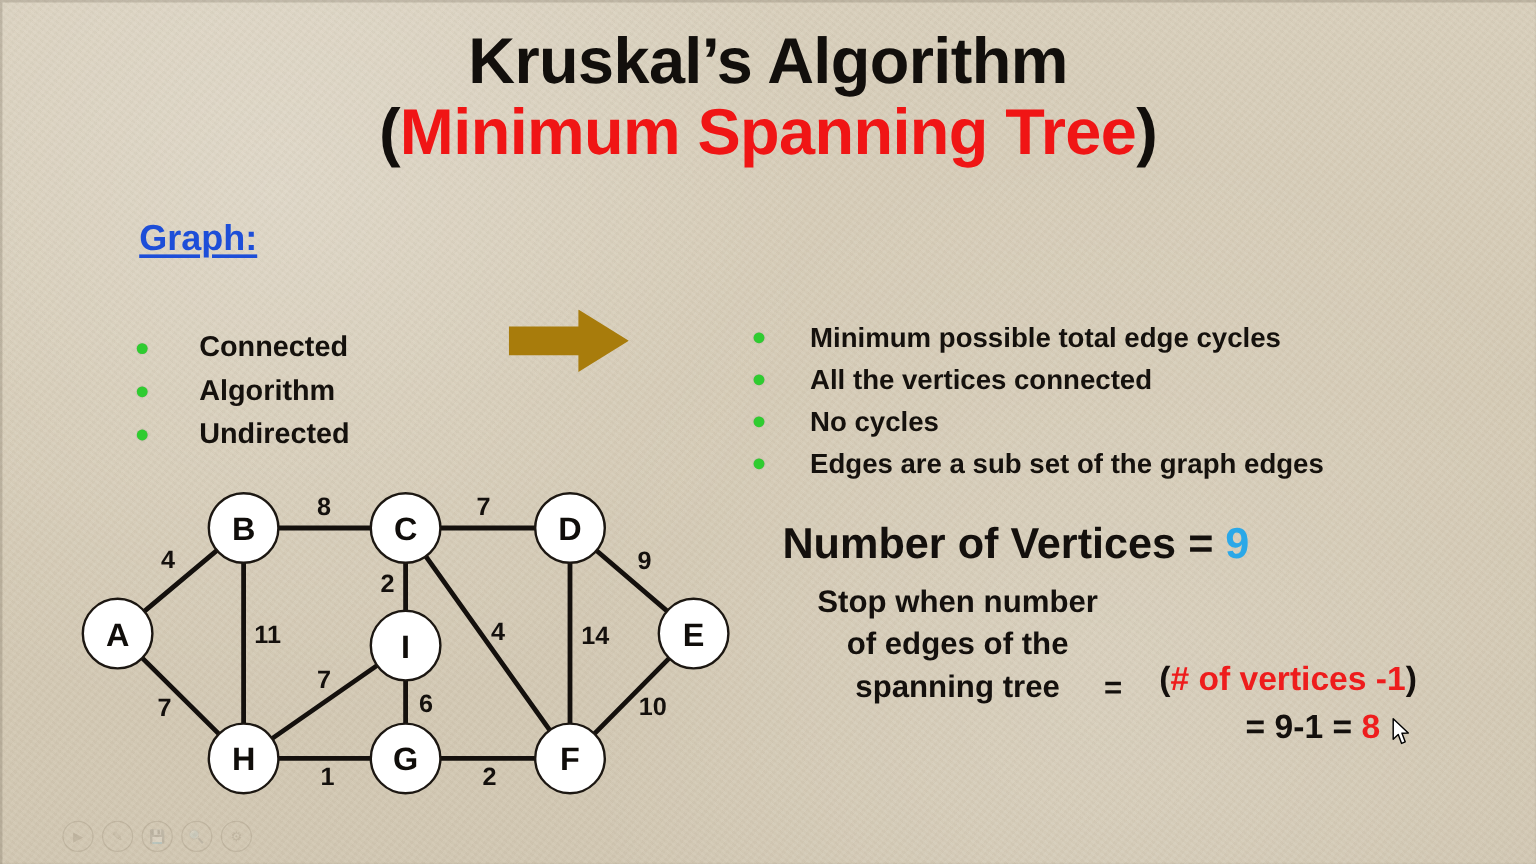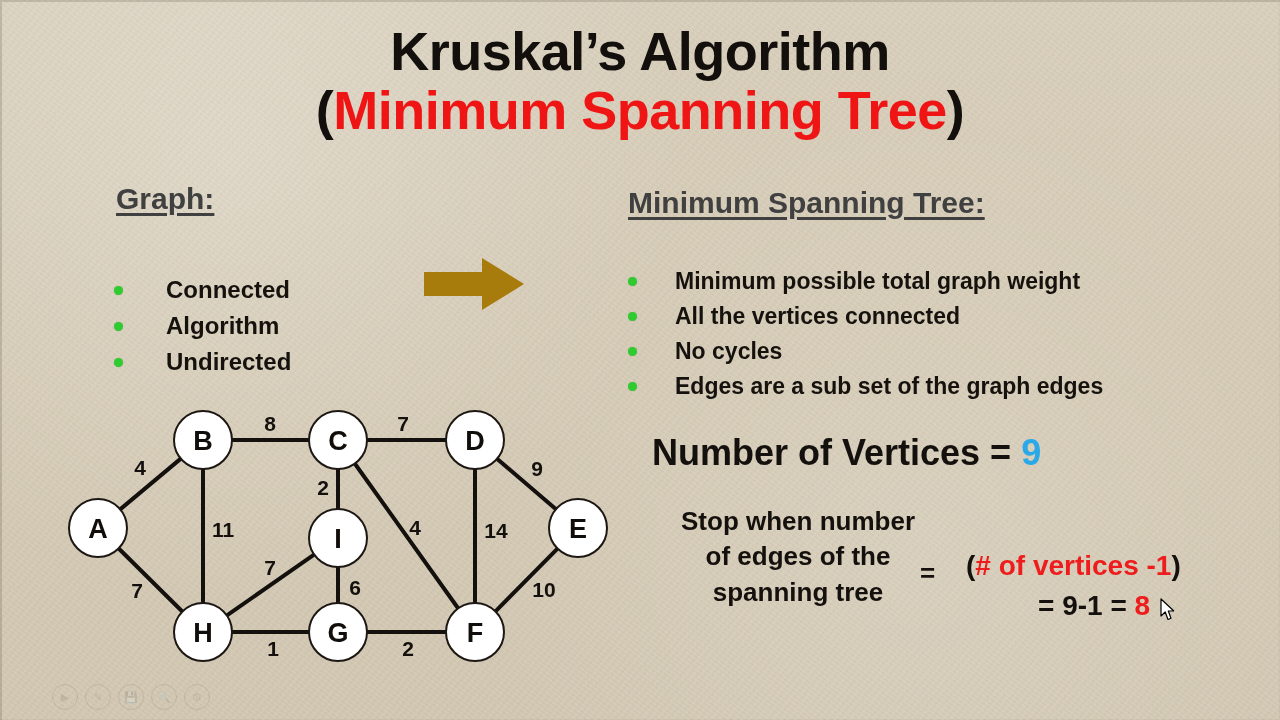--- a/index.html
+++ b/index.html
@@ -32,21 +32,21 @@
   .layer{position:absolute;inset:0;}
 
   
   #title-block{position:absolute;left:0;right:0;top:24px;text-align:center;line-height:1.02;}
   .title-line{font-size:54px;font-weight:bold;color:#120f0c;letter-spacing:-.5px;}
   .title-line2{font-size:54px;font-weight:bold;color:#120f0c;letter-spacing:-.5px;margin-top:4px;}
   .red{color:#f01515;}
 
   
   .section-head{
-    position:absolute;font-size:30px;font-weight:bold;color:#404040;
+    position:absolute;font-size:30px;font-weight:bold;color:#1d4ed8;
     text-decoration:underline;text-underline-offset:4px;text-decoration-thickness:3px;
     white-space:nowrap;
   }
   #graph-head{left:116px;top:182px;}
   #mst-head{left:628px;top:186px;}
 
   
   .bullet-list{position:absolute;}
   .bullet-row{display:flex;align-items:center;white-space:nowrap;}
   .bullet-dot{
@@ -68,21 +68,21 @@
   
   #gold-arrow{position:absolute;left:424px;top:258px;width:100px;height:52px;}
 
   
   #vertices-line{
     position:absolute;left:652px;top:432px;font-size:36px;font-weight:bold;color:#14100d;white-space:nowrap;
   }
   #vertices-count{color:#2aa8e8;}
 
   
-  #stop-block{position:absolute;left:668px;top:504px;width:260px;
+  #stop-block{position:absolute;left:668px;top:484px;width:260px;
     font-size:26px;font-weight:bold;color:#14100d;line-height:1.36;text-align:center;}
   #equals-sign{position:absolute;left:920px;top:558px;font-size:26px;font-weight:bold;color:#14100d;}
   #formula-line1{position:absolute;left:966px;top:550px;font-size:28px;font-weight:bold;color:#14100d;white-space:nowrap;}
   #formula-line1 .red{color:#ee1c1c;}
   #formula-line2{position:absolute;left:1038px;top:590px;font-size:28px;font-weight:bold;color:#14100d;white-space:nowrap;}
   #formula-line2 .red{color:#ee1c1c;}
 
   
   #graph-svg{position:absolute;left:55px;top:395px;}
   .edge{stroke:#14100d;stroke-width:4;stroke-linecap:round;}
@@ -126,26 +126,25 @@
     <div class="bullet-row">
       <span class="bullet-dot"></span>
       <span class="bullet-text">Undirected</span>
     </div>
   </div>
 
   <svg id="gold-arrow" viewBox="0 0 100 52">
     <path d="M0 14 L58 14 L58 0 L100 26 L58 52 L58 38 L0 38 Z" fill="#a87c0c"></path>
   </svg>
 
-  <div id="mst-head" class="section-head">Minimum Spanning Tree:</div>
 
   <div id="mst-bullets" class="bullet-list">
     <div class="bullet-row">
       <span class="bullet-dot"></span>
-      <span class="bullet-text">Minimum possible total graph weight</span>
+      <span class="bullet-text">Minimum possible total edge cycles</span>
     </div>
     <div class="bullet-row">
       <span class="bullet-dot"></span>
       <span class="bullet-text">All the vertices connected</span>
     </div>
     <div class="bullet-row">
       <span class="bullet-dot"></span>
       <span class="bullet-text">No cycles</span>
     </div>
     <div class="bullet-row">

